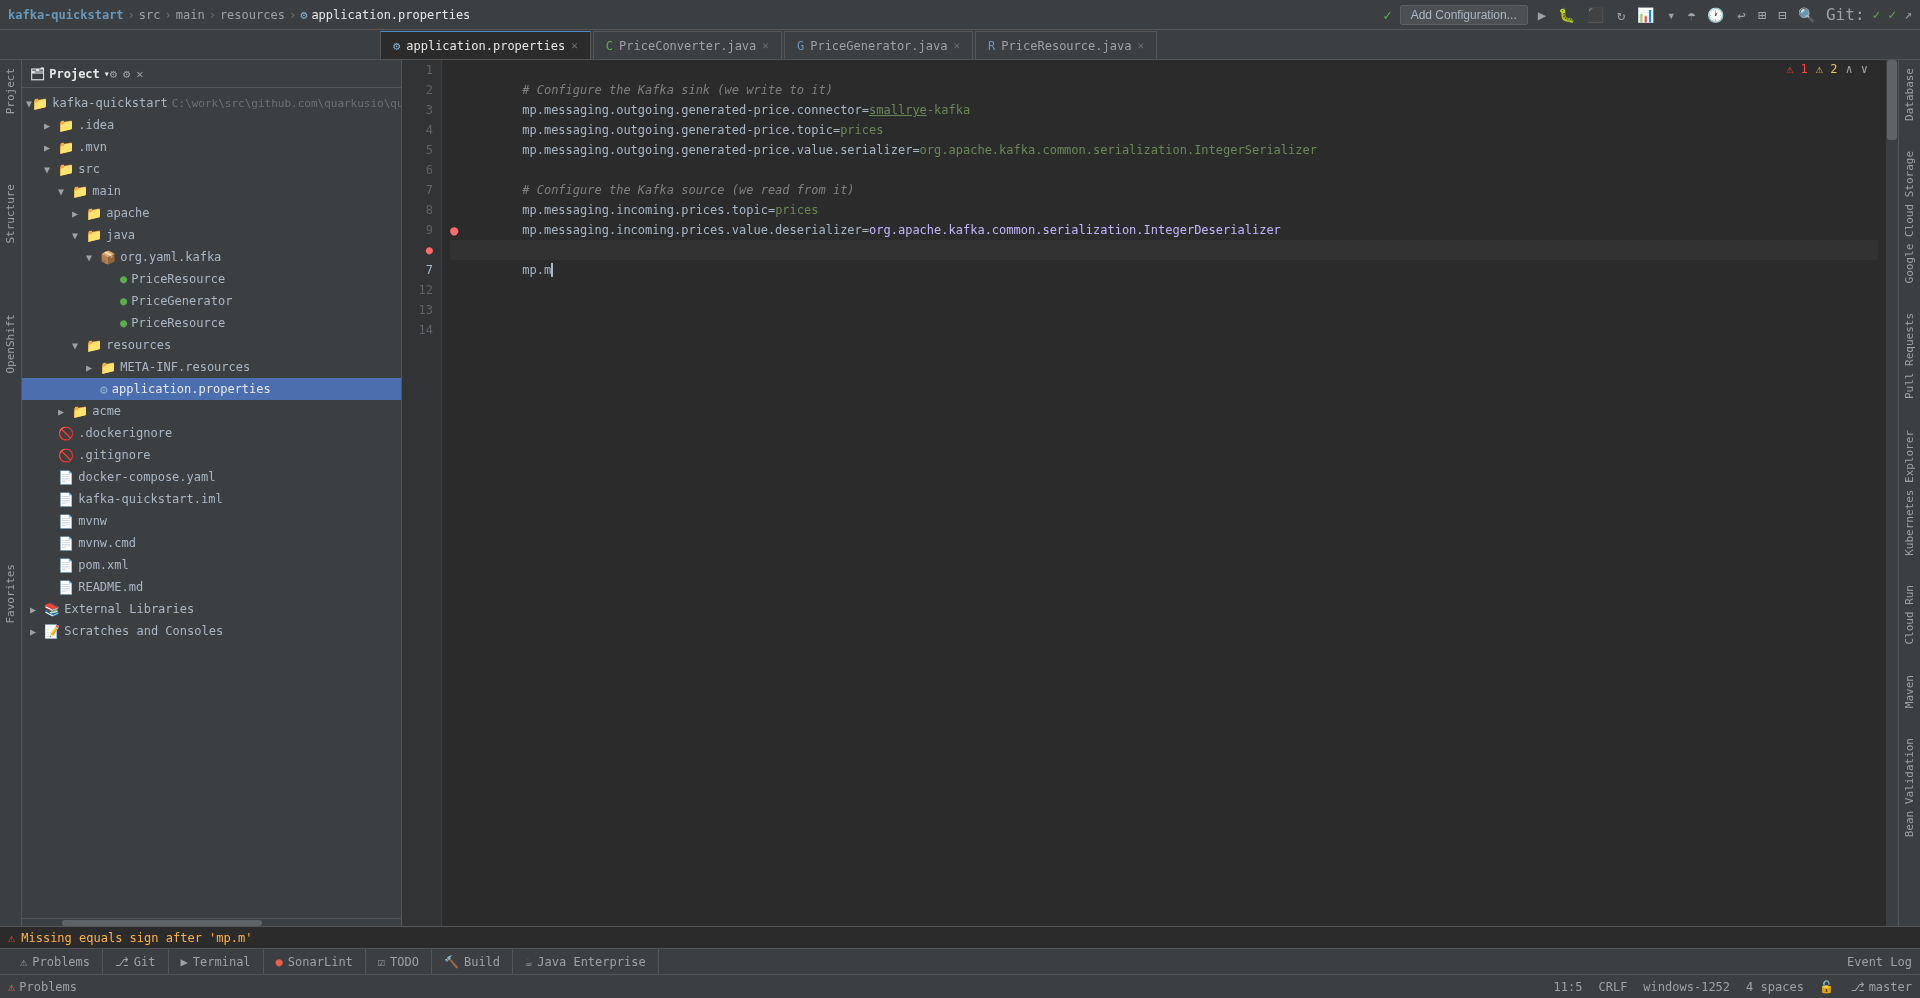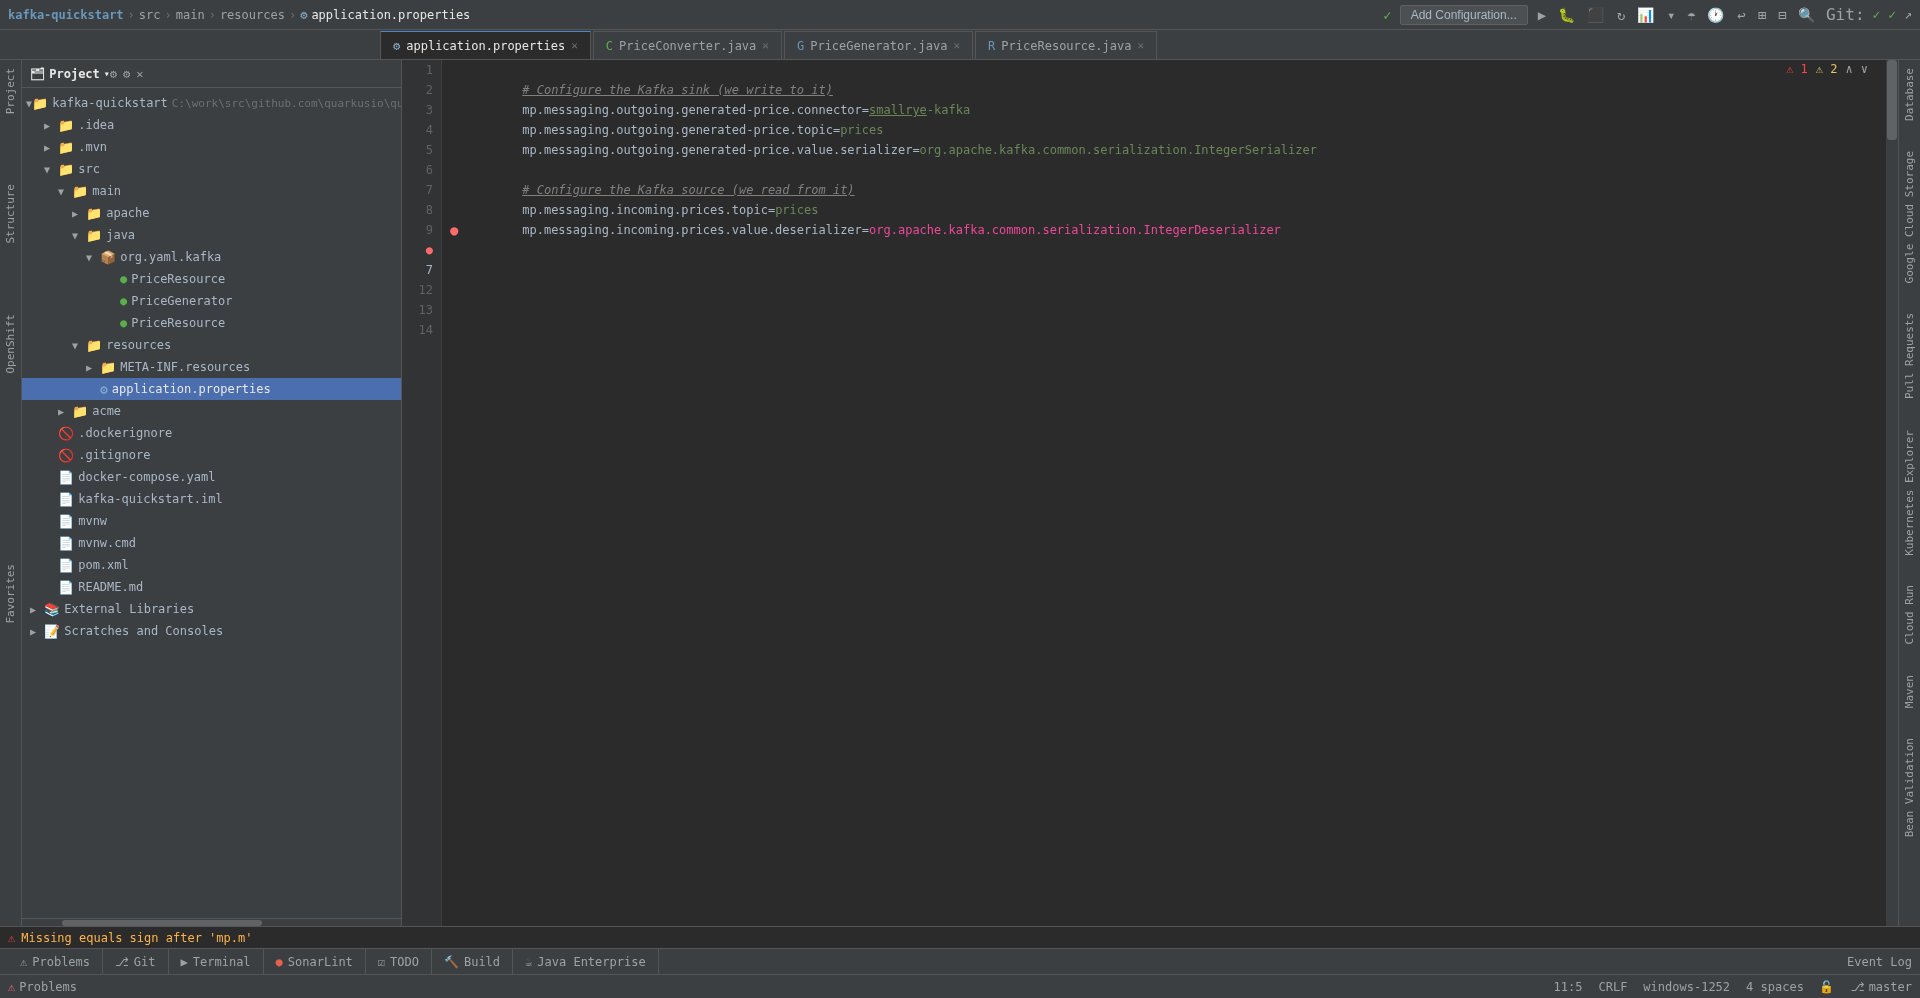--- a/index.html
+++ b/index.html
@@ -228,21 +228,21 @@
     .code-content::-webkit-scrollbar { width: 8px; height: 8px; }
     .code-content::-webkit-scrollbar-track { background: #2b2b2b; }
     .code-content::-webkit-scrollbar-thumb { background: #555; }
 
     .code-line {
       height: 20px;
       line-height: 20px;
       font-size: 12px;
       white-space: pre;
     }
-    .comment { color: #808080; font-style: italic; text-decoration: underline; }
+    .comment { color: #808080; font-style: italic; }
     .cursor-line { background: #323232; }
 
     
     .status-bar {
       height: 24px;
       background: #3c3f41;
       border-top: 1px solid #555;
       display: flex;
       align-items: center;
       padding: 0 8px;
@@ -645,24 +645,27 @@
           <span style="color:#a9b7c6;">mp.messaging.outgoing.generated-price.value.serializer=</span><span style="color:#6a8759;">org.apache.kafka.common.serialization.IntegerSerializer</span>
         </div>
         <div class="code-line">&nbsp;</div>
         <div class="code-line">
           <span class="comment"># Configure the Kafka source (we read from it)</span>
         </div>
         <div class="code-line">
           <span style="color:#a9b7c6;">mp.messaging.incoming.prices.topic=</span><span style="color:#6a8759;">prices</span>
         </div>
         <div class="code-line">
-          <span style="color:#a9b7c6;">mp.messaging.incoming.prices.value.deserializer=</span><span style="color:#ec4899;">org.apache.kafka.common.serialization.IntegerDeserializer</span>
+          <span style="color:#a9b7c6;">mp.messaging.incoming.prices.value.deserializer=</span><span style="color:#c4b5fd;">org.apache.kafka.common.serialization.IntegerDeserializer</span>
         </div>
         <div class="code-line" style="display:flex;align-items:center;">
           <span style="color:#ff6b6b;font-size:14px;">●</span>
+        </div>
+        <div class="code-line cursor-line">
+          <span style="color:#a9b7c6;">mp.m</span><span style="background:#a9b7c6;width:2px;display:inline-block;height:14px;vertical-align:text-bottom;"></span>
         </div>
         <div class="code-line">&nbsp;</div>
         <div class="code-line">&nbsp;</div>
         <div class="code-line">&nbsp;</div>
       </div>
 
       <div class="editor-vscroll">
         <div class="vscroll-thumb"></div>
       </div>
     </div>

